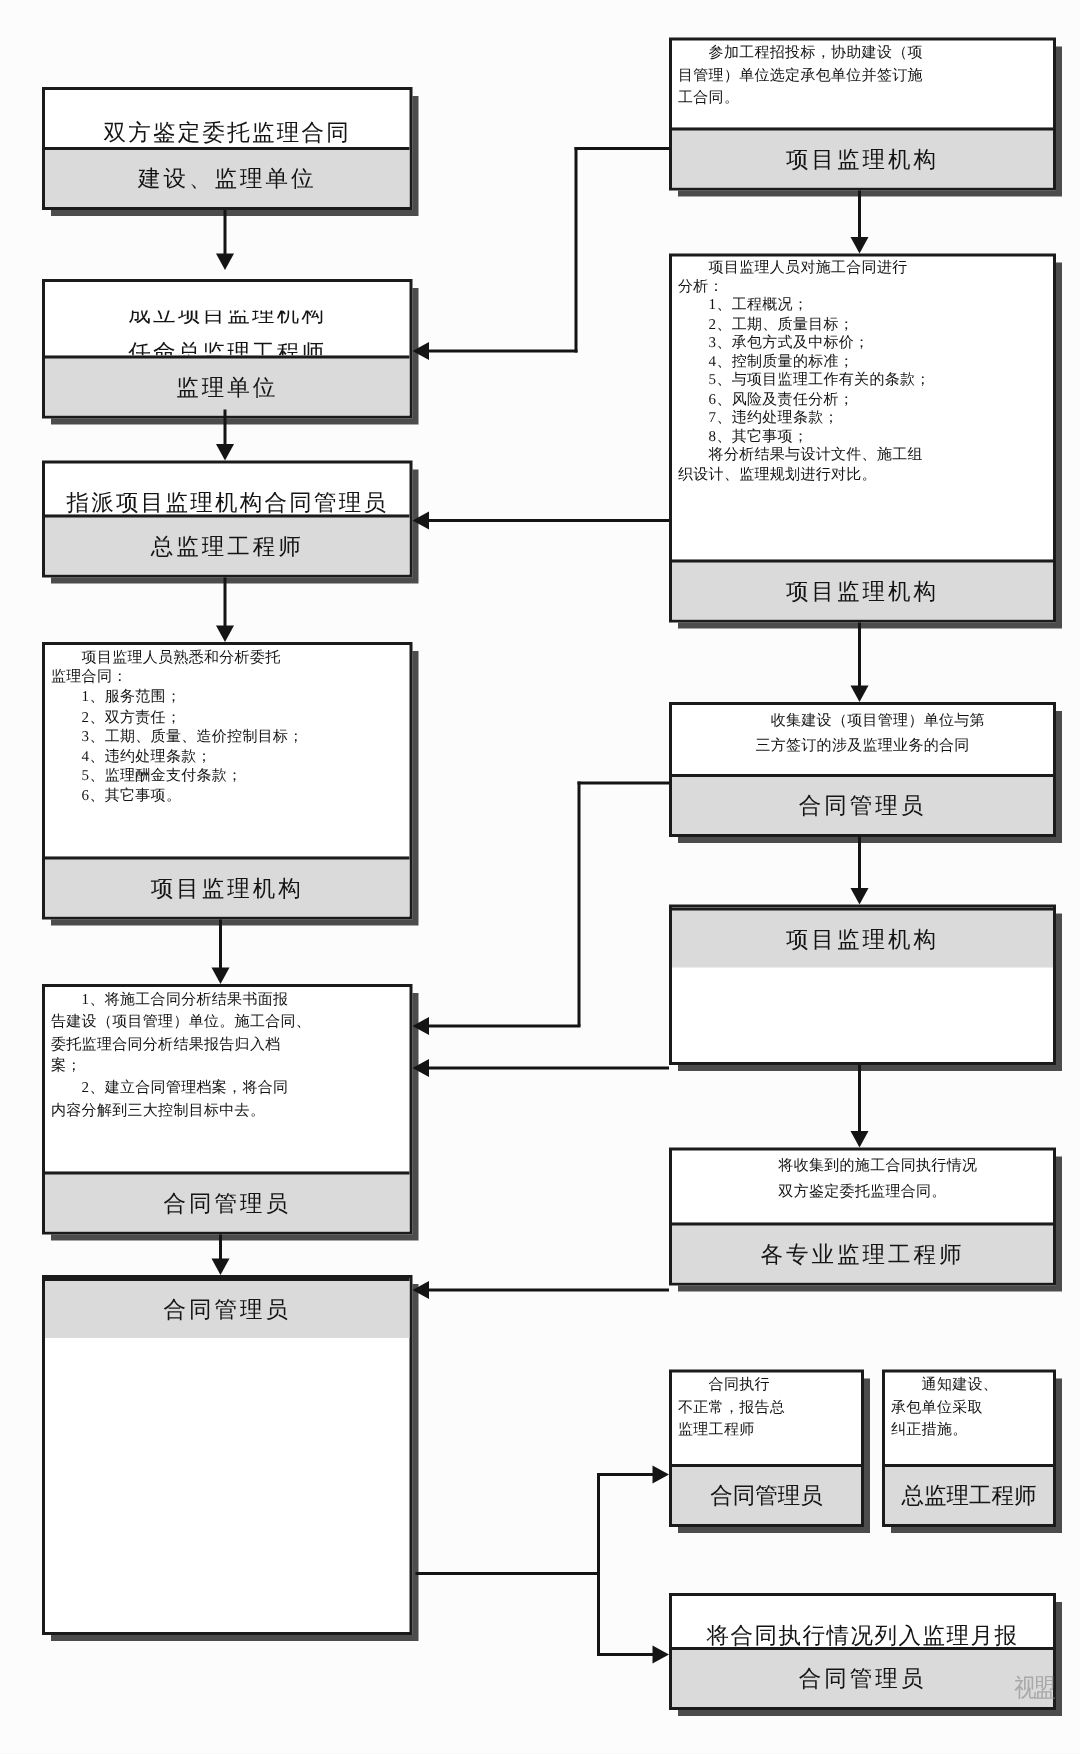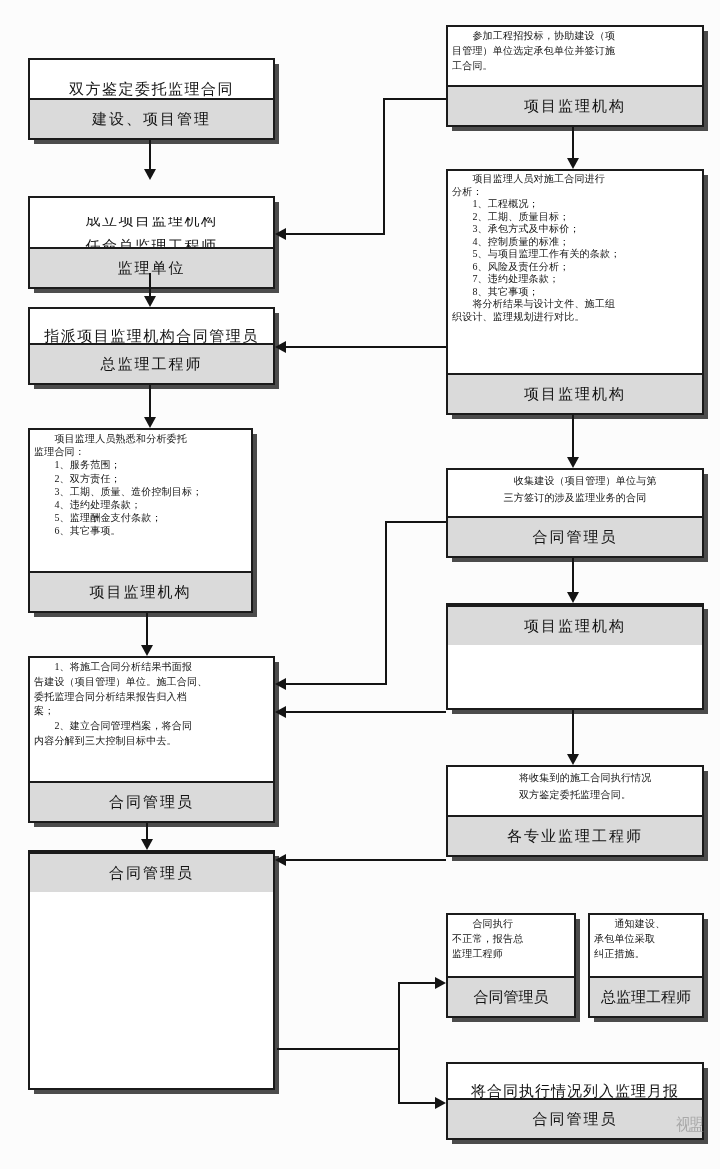--- a/index.html
+++ b/index.html
@@ -41,35 +41,35 @@
     opacity:.65;letter-spacing:-2px;transform:scaleY(1.1);
   }
 </style>
 </head>
 <body>
 
 <div class="canvas">
 
   <div class="box" style="left:28px;top:58px;width:247px;height:82px">
     <div class="body center">双方鉴定委托监理合同</div>
-    <div class="footer">建设、项目管理</div>
-  </div>
-
-  <div class="box" style="left:28px;top:196px;width:247px;height:93px">
+    <div class="footer">建设、监理单位</div>
+  </div>
+
+  <div class="box" style="left:28px;top:186px;width:247px;height:93px">
     <div class="body center" style="line-height:1.75">成立项目监理机构
 任命总监理工程师</div>
     <div class="footer">监理单位</div>
   </div>
 
   <div class="box" style="left:28px;top:307px;width:247px;height:78px">
     <div class="body center">指派项目监理机构合同管理员</div>
     <div class="footer">总监理工程师</div>
   </div>
 
-  <div class="box" style="left:28px;top:428px;width:225px;height:185px">
+  <div class="box" style="left:28px;top:428px;width:247px;height:185px">
     <div class="body">　　项目监理人员熟悉和分析委托
 监理合同：
 　　1、服务范围；
 　　2、双方责任；
 　　3、工期、质量、造价控制目标；
 　　4、违约处理条款；
 　　5、监理酬金支付条款；
 　　6、其它事项。</div>
     <div class="footer">项目监理机构</div>
   </div>

